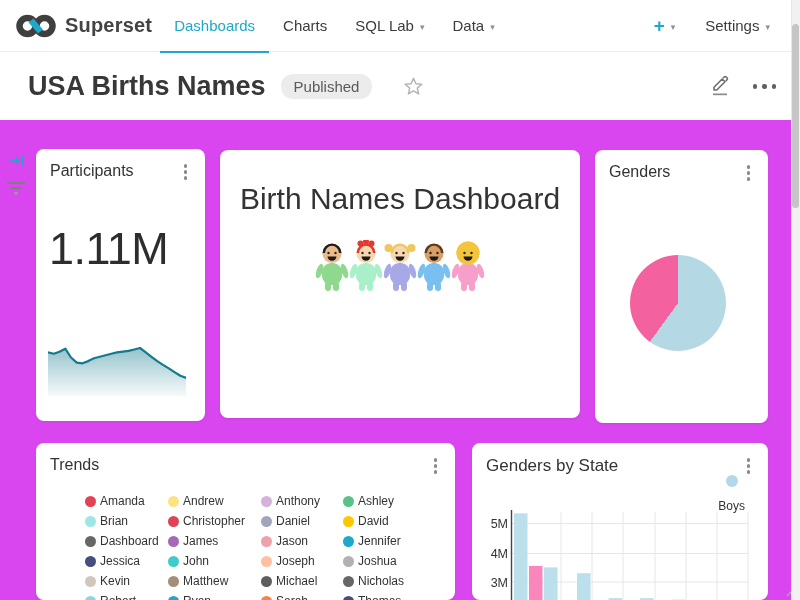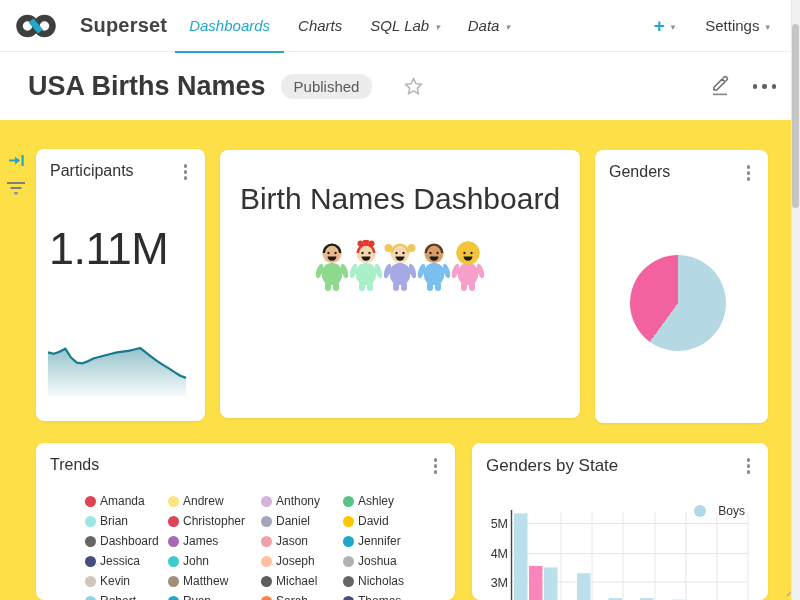--- a/index.html
+++ b/index.html
@@ -4,24 +4,24 @@
 <style>
   * { margin:0; padding:0; box-sizing:border-box; }
   html,body { width:800px; height:600px; }
   body { font-family:"Liberation Sans", sans-serif; }
   .screen { position:relative; width:800px; height:600px; overflow:hidden; background:#fff; }
 
   
   .navbar { position:absolute; left:0; top:0; width:800px; height:52px; background:#fff;
             border-bottom:1px solid #ededed; display:flex; align-items:center; z-index:5; }
   .logo { margin-left:14px; display:flex; align-items:center; }
-  .brand { margin-left:22px; font-size:20px; font-weight:700; color:#434343; letter-spacing:.2px; }
+  .brand { margin-left:7px; font-size:20px; font-weight:700; color:#434343; letter-spacing:.2px; }
   .nav-links { display:flex; margin-left:8px; height:52px; }
   .nav-item { position:relative; display:flex; align-items:center; padding:0 14px; font-size:15px;
-              color:#3b3b3b; cursor:pointer;font-style:italic; }
+              color:#3b3b3b; cursor:pointer; }
   .nav-item.active { color:var(--accent); }
   .nav-item.active::after { content:""; position:absolute; left:0; right:0; bottom:-1px; height:2px;
               background:var(--accent); }
   .caret { font-size:9px; color:#8f8f8f; margin-left:6px; transform:translateY(1px); }
   .nav-right { margin-left:auto; display:flex; align-items:center; padding-right:30px; }
   .plus-group { display:flex; align-items:center; margin-right:30px; cursor:pointer; }
   .plus { color:var(--accent); font-size:19px; font-weight:700; line-height:1; }
   .settings-group { display:flex; align-items:center; cursor:pointer; font-size:15px; color:#3b3b3b; }
 
   
@@ -29,21 +29,21 @@
                  display:flex; align-items:center; padding-left:28px; }
   .dash-title { font-size:27px; font-weight:700; color:#383838; }
   .badge { margin-left:15px; background:#ececec; color:#5a5a5a; font-size:15px; padding:4px 13px;
            border-radius:12px; }
   .fav-star { margin-left:31px; display:flex; }
   .header-actions { margin-left:auto; margin-right:24px; display:flex; align-items:center; gap:20px; }
   .dots-h { display:flex; gap:5px; cursor:pointer; padding:4px 0; }
   .dots-h i { width:4.5px; height:4.5px; border-radius:50%; background:#5f5f5f; }
 
   
-  .grid { position:absolute; left:0; top:120px; width:800px; height:480px; background:#fde047; }
+  .grid { position:absolute; left:0; top:120px; width:800px; height:480px; background:#d946ef; }
   .gutter-icon { position:absolute; cursor:pointer; }
 
   .card { position:absolute; background:#fff; border-radius:8px;
           box-shadow:0 1px 3px rgba(0,0,0,.07); overflow:hidden; }
   .card-title { position:absolute; left:14px; top:13px; font-size:16px; font-weight:500; color:#333; }
   .kebab { position:absolute; right:14px; top:13px; display:flex; flex-direction:column; gap:2.5px;
            padding:2px 4px; cursor:pointer; }
   .kebab i { width:3.5px; height:3.5px; border-radius:50%; background:#8a8a8a; }
 
   
@@ -66,21 +66,21 @@
   
   #card-trends { left:36px; top:323px; width:419px; height:157px; }
   .trends-legend { position:absolute; left:49px; top:48px; display:grid;
                    grid-template-columns:83px 93px 82px auto; grid-auto-rows:20px; }
   .leg-item { display:flex; align-items:center; gap:4px; cursor:pointer; }
   .leg-dot { width:11px; height:11px; border-radius:50%; flex:0 0 auto; }
   .leg-label { font-size:12px; color:#333; }
 
   
   #card-gbs { left:472px; top:323px; width:296px; height:157px; }
-  .gbs-legend { position:absolute; right:23px; top:61px; display:flex; align-items:center; gap:12px; }
+  .gbs-legend { position:absolute; right:23px; top:32px; display:flex; align-items:center; gap:12px;flex-direction:column; }
   .gbs-legend .leg-dot { width:12px; height:12px; }
   .gbs-chart { position:absolute; left:14px; top:60px; }
 
   
   .sb-track { position:absolute; right:0; top:0; width:9px; height:600px; background:#f1f1f1;
               border-left:1px solid #e7e7e7; z-index:9; }
   .sb-thumb { position:absolute; right:1px; top:24px; width:7px; height:184px; background:#c5c5c5;
               border-radius:4px; cursor:pointer; }
   .resize-handle { position:absolute; left:786px; top:463px; cursor:nwse-resize; }
 </style>

